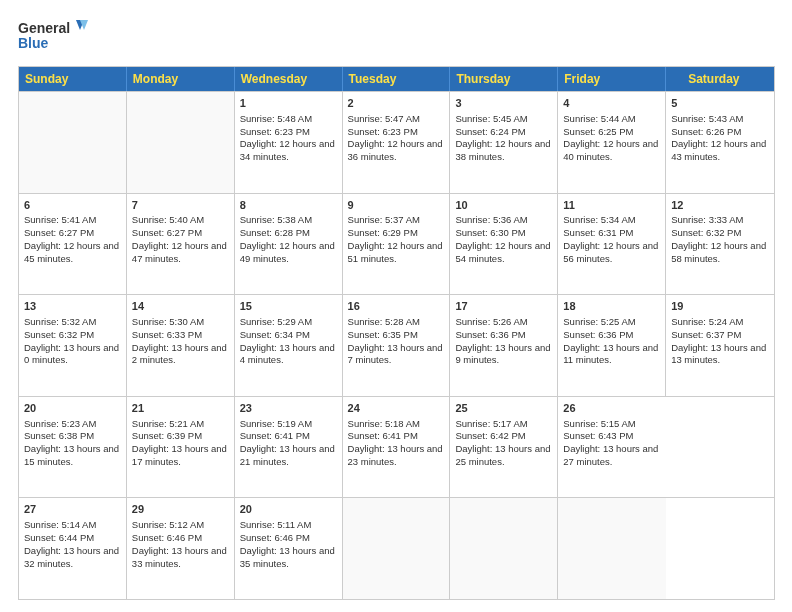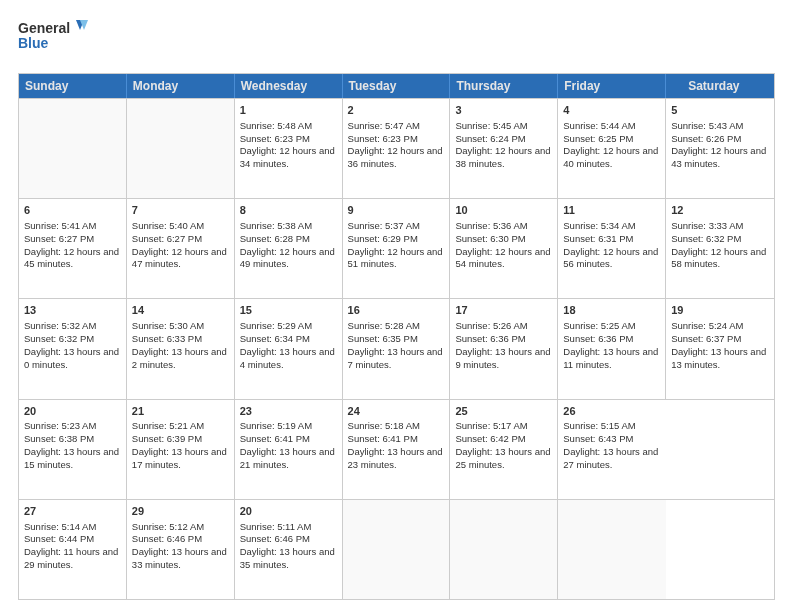--- a/index.html
+++ b/index.html
@@ -9,21 +9,20 @@
       font-family: Arial, sans-serif;
       background: #fff;
       overflow: hidden;
     }
     .page {
       width: 792px;
       height: 612px;
       padding: 18px 17px 12px 18px;
       display: flex;
       flex-direction: column;
-      gap: 7px;
     }
     .header {
       display: flex;
       justify-content: space-between;
       align-items: flex-start;
       margin-bottom: 10px;
     }
     .logo {
       display: flex;
       align-items: center;
@@ -47,21 +46,21 @@
       display: flex;
       flex-direction: column;
       border: 1px solid #ccc;
     }
     .cal-header {
       display: grid;
       grid-template-columns: repeat(7, 1fr);
       background: #2a6db5;
     }
     .cal-header-cell {
-      color: #e5e5e5;
+      color: #fde047;
       font-size: 12px;
       font-weight: bold;
       padding: 5px 6px;
       text-align: left;
       border-right: 1px solid #4a8dd5;
     }
     .cal-header-cell:last-child {
       border-right: none;
       margin-left: 16px;
     }
@@ -288,21 +287,21 @@
         <span class="sun-info">Sunrise: 5:15 AM</span><br>
         <span class="sun-info">Sunset: 6:43 PM</span><br>
         <span class="sun-info">Daylight: 13 hours and 27 minutes.</span>
       </div>
         </div>
         <div class="cal-row">
           <div class="cal-cell">
         <span class="day-num">27</span>
         <span class="sun-info">Sunrise: 5:14 AM</span><br>
         <span class="sun-info">Sunset: 6:44 PM</span><br>
-        <span class="sun-info">Daylight: 11 hours and 29 minutes.</span>
+        <span class="sun-info">Daylight: 13 hours and 32 minutes.</span>
       </div>
           <div class="cal-cell">
         <span class="day-num">29</span>
         <span class="sun-info">Sunrise: 5:12 AM</span><br>
         <span class="sun-info">Sunset: 6:46 PM</span><br>
         <span class="sun-info">Daylight: 13 hours and 33 minutes.</span>
       </div>
           <div class="cal-cell">
         <span class="day-num">20</span>
         <span class="sun-info">Sunrise: 5:11 AM</span><br>

